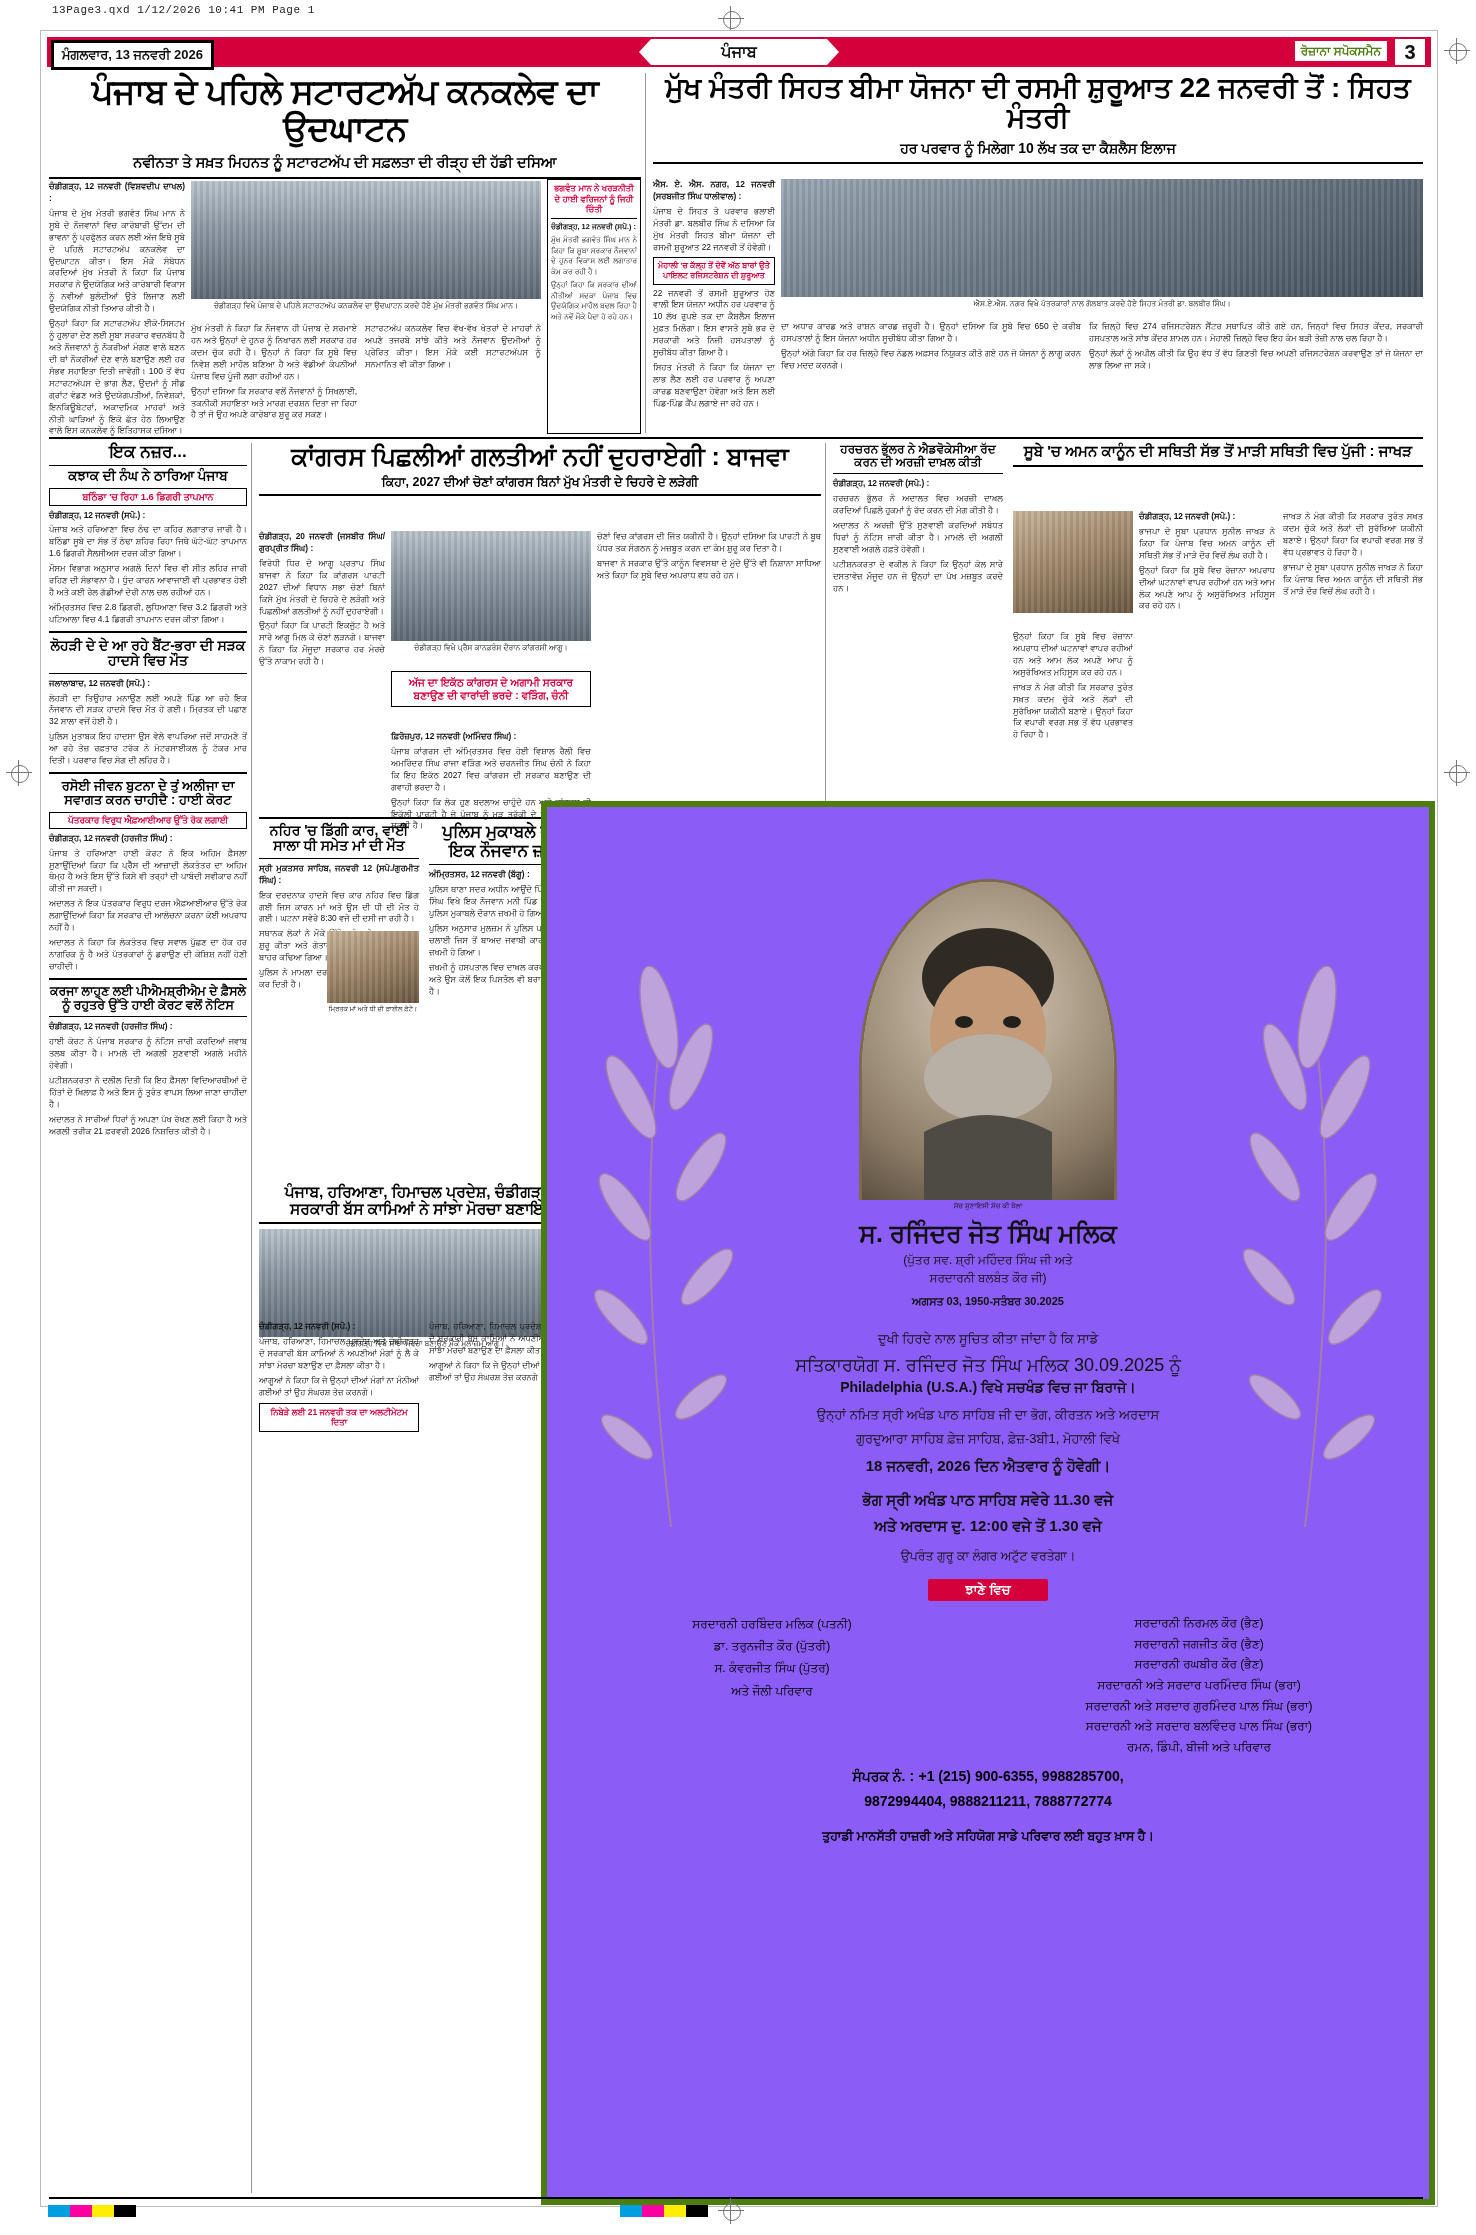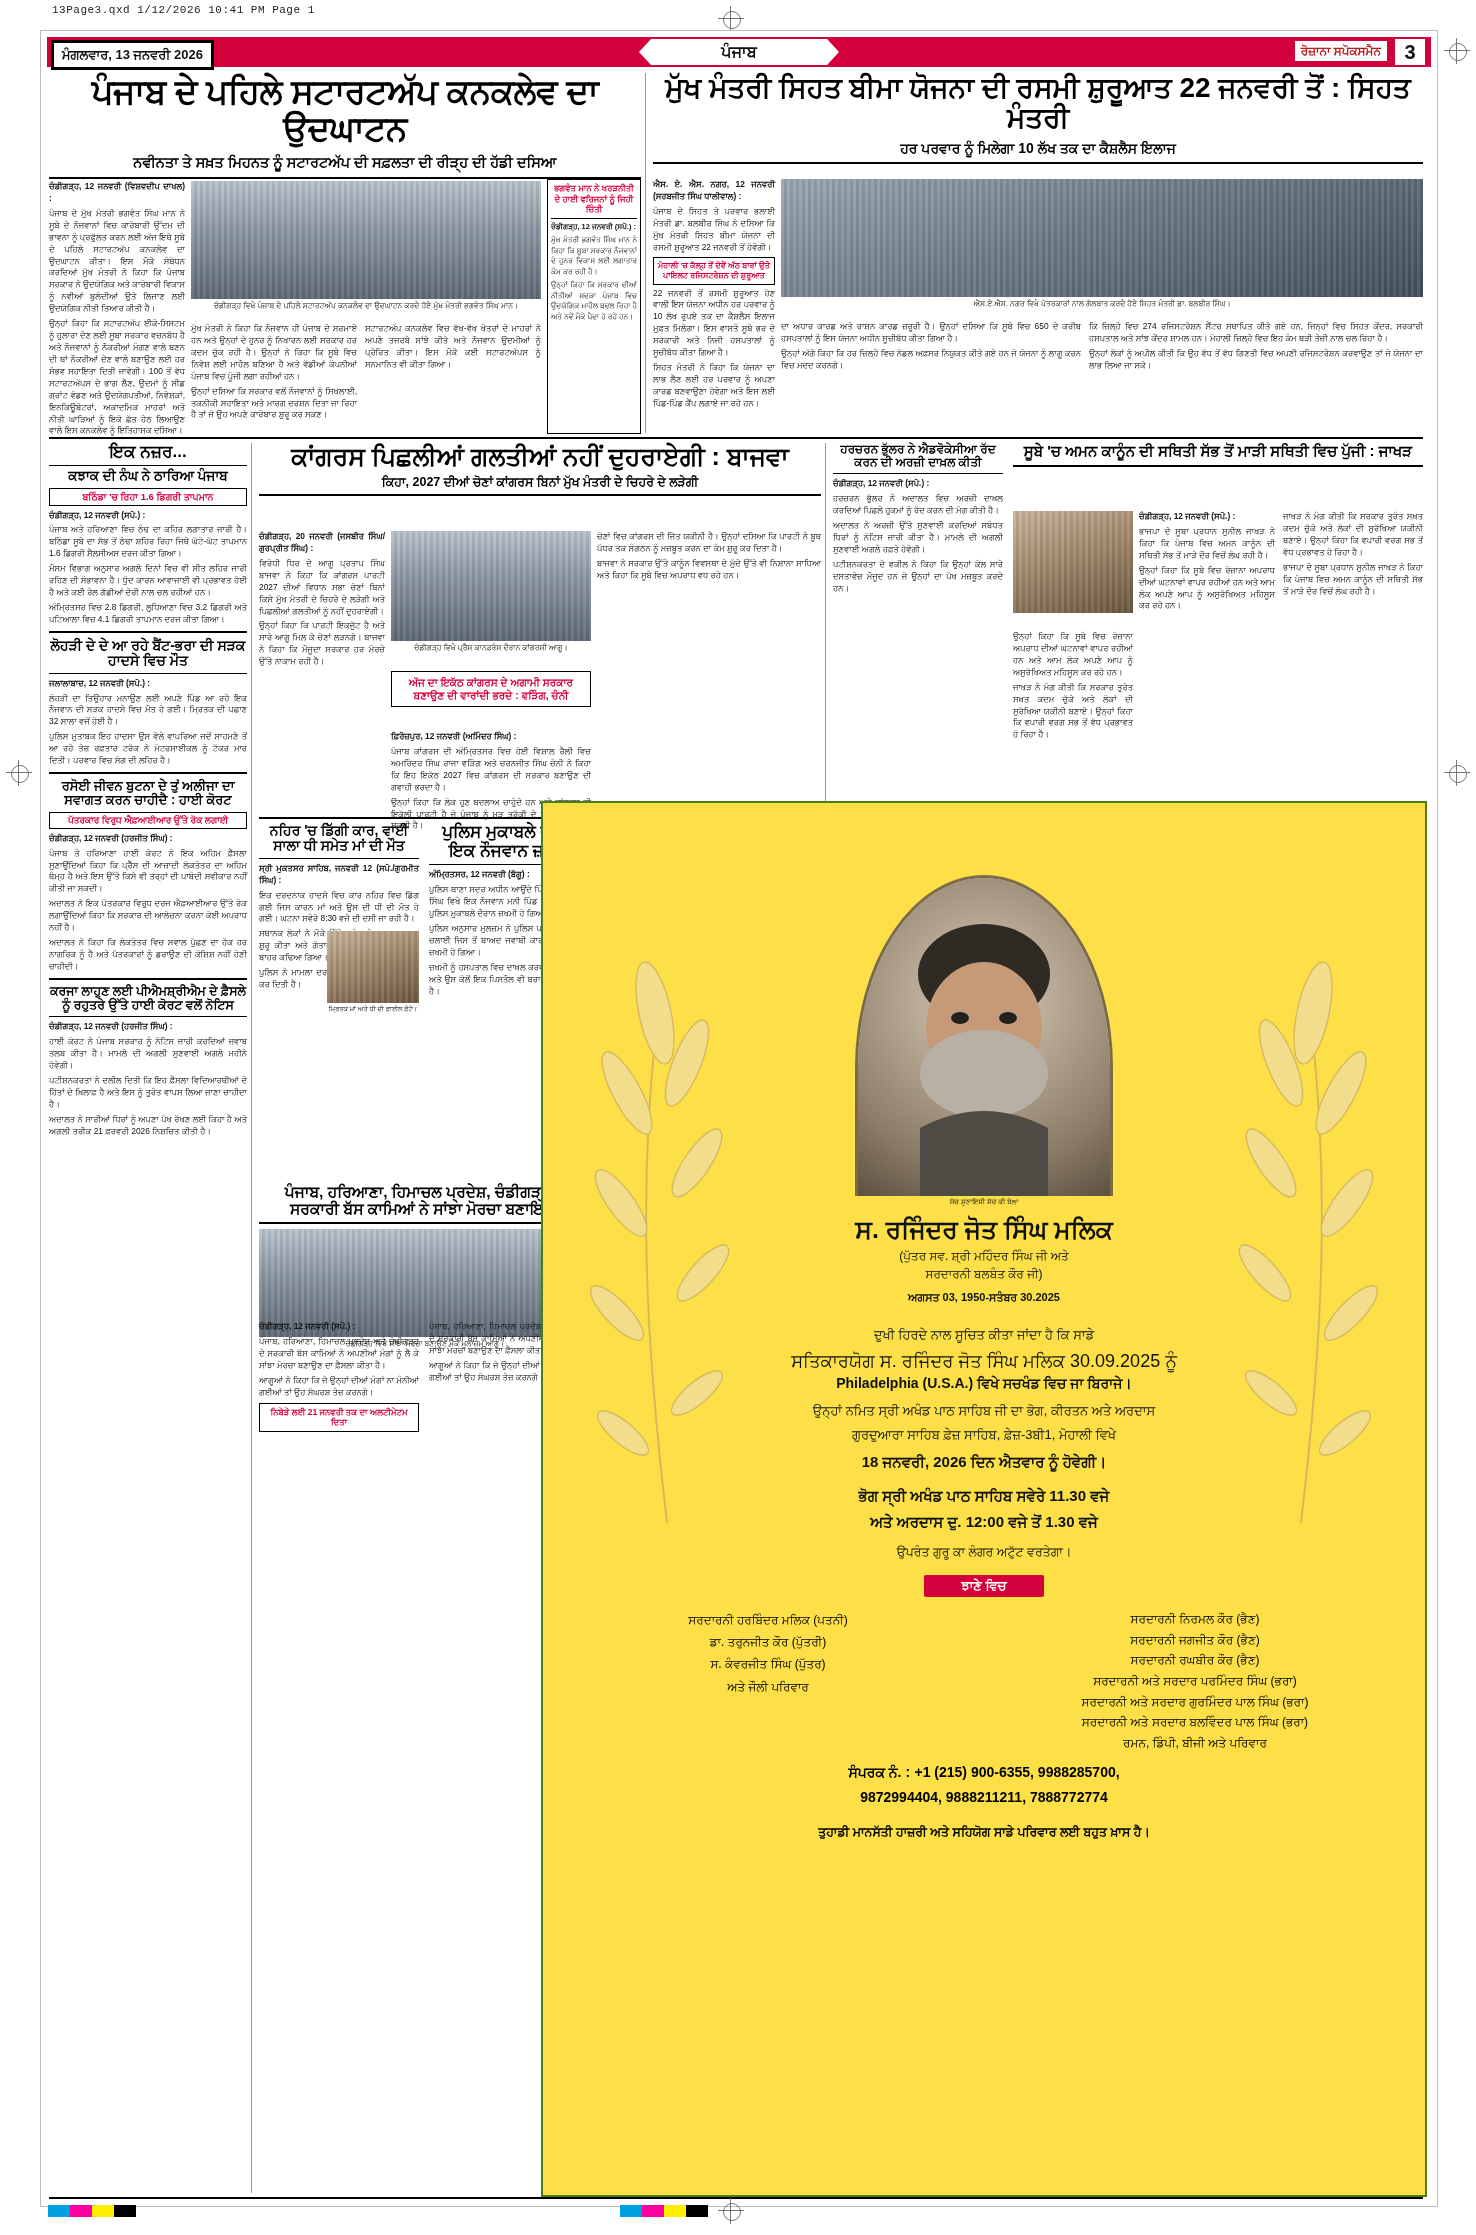--- a/index.html
+++ b/index.html
@@ -26,21 +26,21 @@
     position:absolute;left:4px;top:3px;height:24px;background:#fff;border:3px solid #000000;
     padding:0 8px;display:flex;align-items:center;font-size:13px;font-weight:bold;color:#111;
   }
   .masthead .centre{
     position:absolute;left:50%;transform:translateX(-50%);top:2px;height:26px;background:#fff;
     display:flex;align-items:center;justify-content:center;width:200px;
     font-size:16px;font-weight:bold;color:#111;
     clip-path:polygon(12px 0,188px 0,200px 50%,188px 100%,12px 100%,0 50%);
   }
   .masthead .right{position:absolute;right:44px;top:4px;height:20px;background:#fff;padding:0 6px;
-    display:flex;align-items:center;font-size:12px;font-weight:bold;color:#b91c1c;}
+    display:flex;align-items:center;font-size:12px;font-weight:bold;color:#4d7c0f;}
   .masthead .pgno{position:absolute;right:6px;top:2px;width:30px;height:26px;background:#fff;
     display:flex;align-items:center;justify-content:center;font-size:20px;font-weight:bold;color:#111;}
 
   
   .hl{font-weight:bold;color:#000;line-height:1.08;text-align:center;}
   .sub{font-weight:bold;color:#000;text-align:center;}
   .body-col{font-size:8.4px;line-height:1.42;text-align:justify;color:#111;}
   .body-col p{margin:0 0 3px 0;}
   .dateline{font-weight:bold;}
   .rule{background:#000;height:1px;}
@@ -54,21 +54,21 @@
     background:repeating-linear-gradient(90deg,rgba(255,255,255,.07) 0 3px,rgba(0,0,0,.07) 3px 6px);}
   .cap{font-size:7.6px;line-height:1.3;color:#111;text-align:center;}
 
   .sechead{font-weight:bold;text-align:center;color:#000;line-height:1.1;}
   .redhead{color:#d4003c;font-weight:bold;}
   .tinybox{border:1px solid #000;}
 
   .col-rule{position:absolute;width:1px;background:#999;}
 
   
-  .memo{position:absolute;border:2px solid #4d7c0f;background:#fde047;overflow:hidden;}
+  .memo{position:absolute;border:6px solid #4d7c0f;background:#8b5cf6;overflow:hidden;}
   .memo .floral{position:absolute;opacity:.55;}
   .memo-name{font-weight:bold;text-align:center;color:#111;}
   .memo-line{text-align:center;color:#111;}
   .memo-arch{position:absolute;border:3px solid #7d6a4a;border-bottom:none;border-radius:50% 50% 0 0 / 60% 60% 0 0;overflow:hidden;background:#cdbfae;}
   .ribbon{background:#d4003c;color:#fff;font-weight:bold;text-align:center;border-radius:2px;}
 
   
   .colorbars{position:absolute;display:flex;}
   .colorbars span{width:22px;height:12px;display:block;}
 

